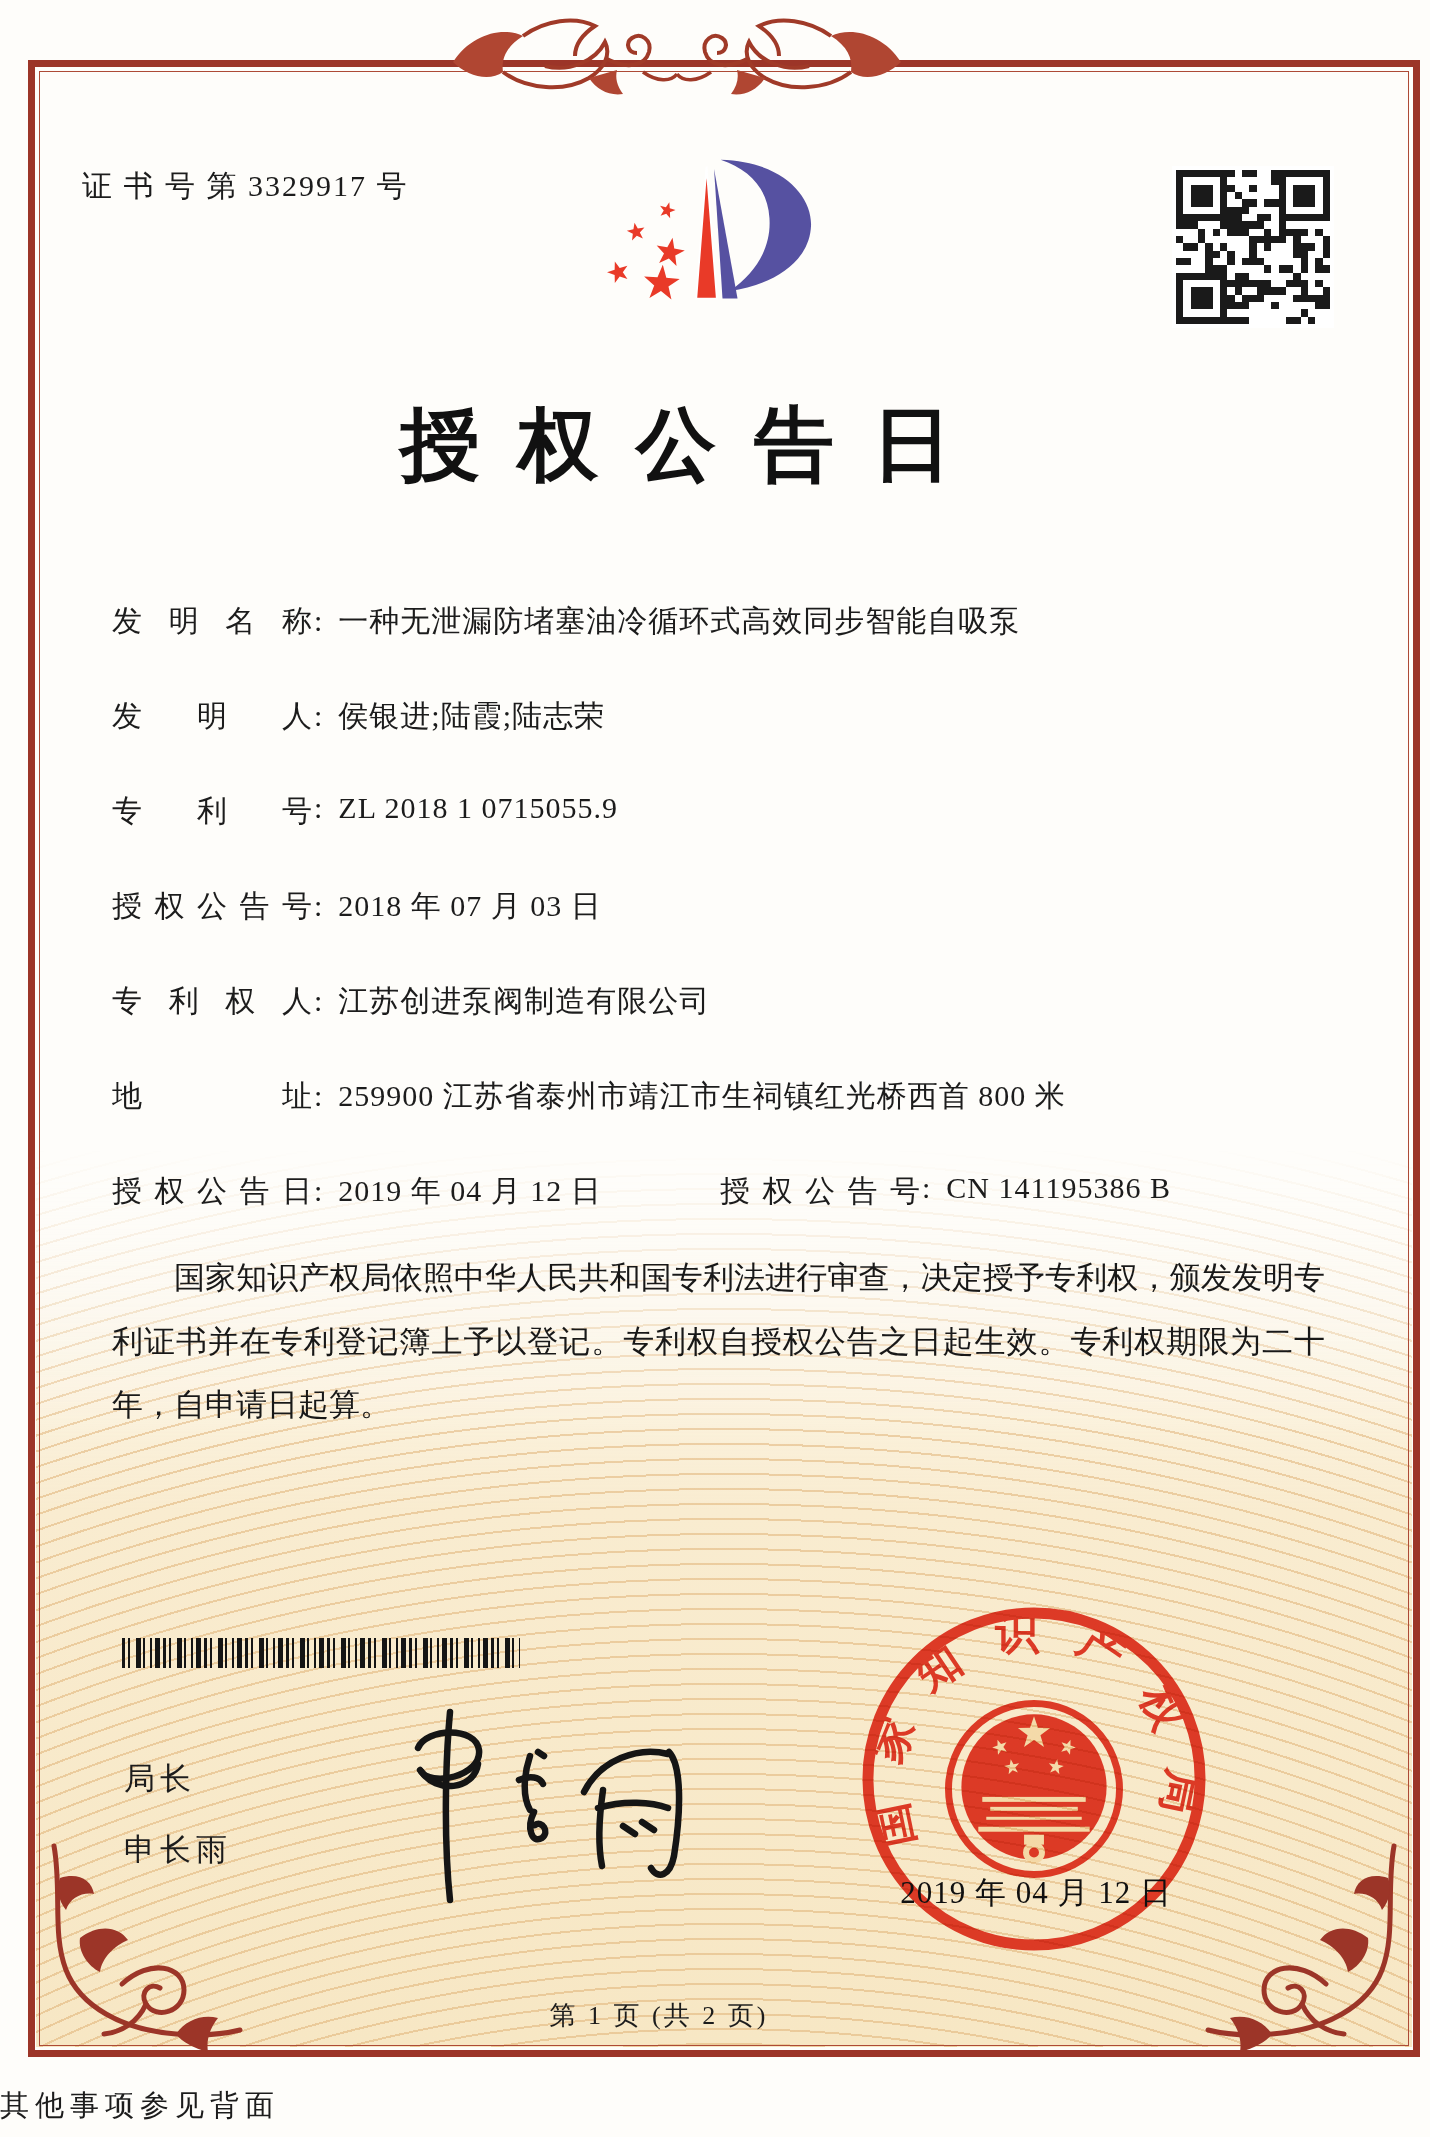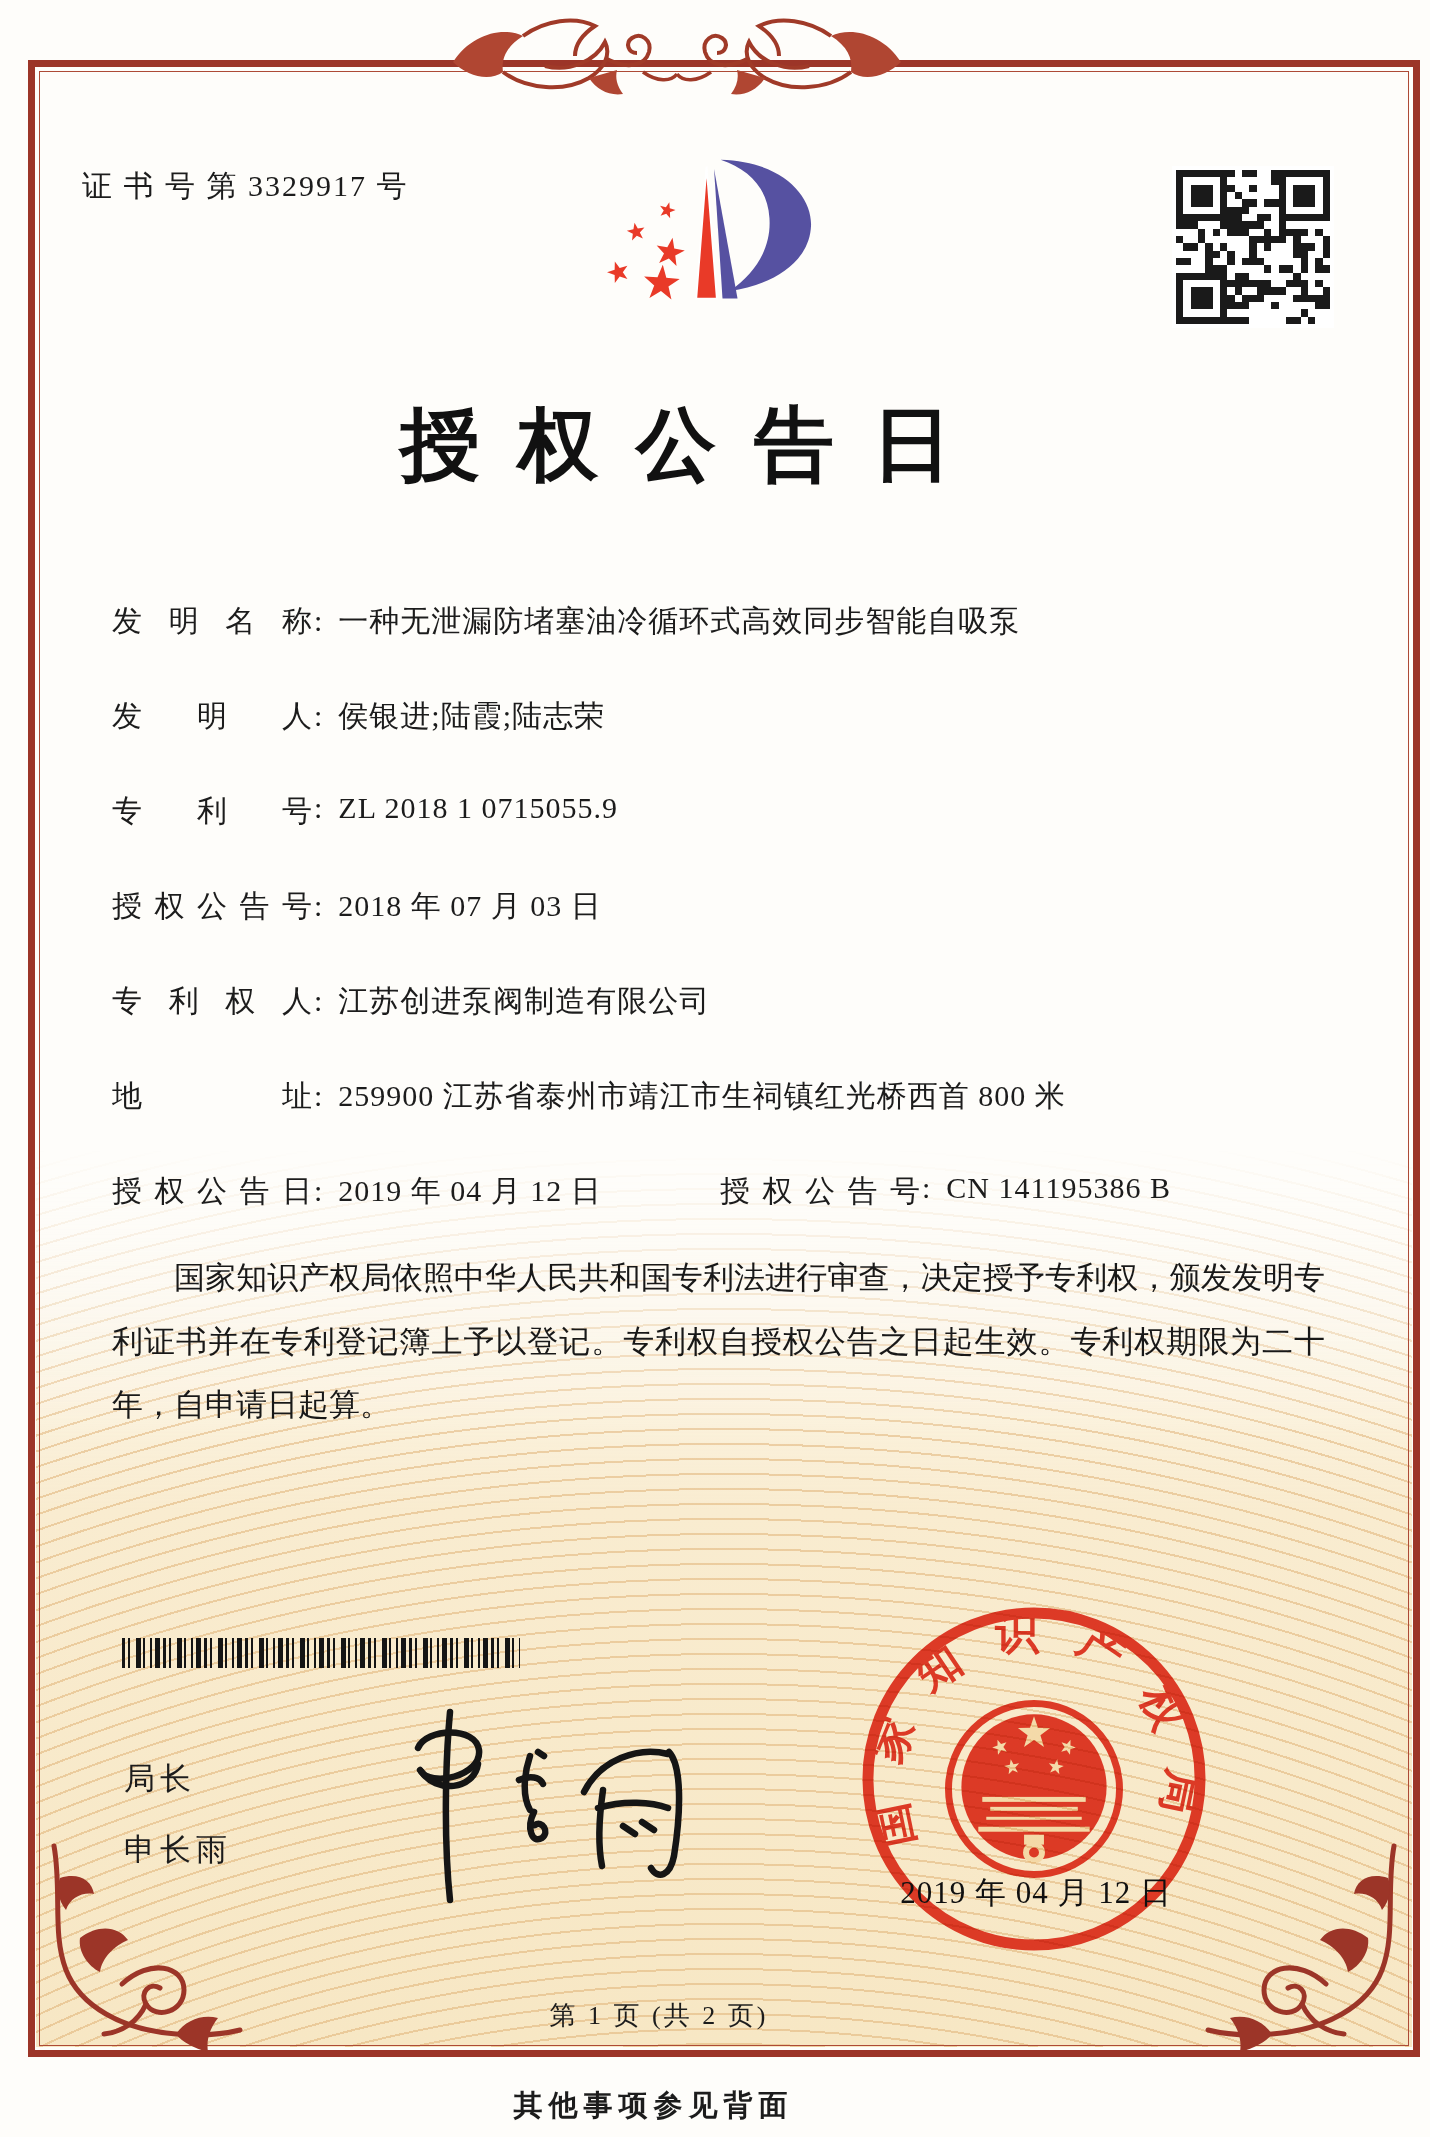--- a/index.html
+++ b/index.html
@@ -64,22 +64,22 @@
 
   
   .seal{position:absolute;left:855px;top:1600px;width:358px;height:358px;z-index:3;
         mix-blend-mode:multiply;opacity:.95;}
   .seal-date{position:absolute;left:880px;top:1872px;width:312px;z-index:4;
              text-align:center;font-size:31px;letter-spacing:1px;color:#101010;}
 
   
   .page-info{position:absolute;left:0;right:112px;top:1998px;text-align:center;z-index:2;
              font-size:26px;letter-spacing:3px;}
-  .back-note{position:absolute;left:0;right:123px;top:2086px;text-align:center;z-index:2;
-             font-size:29px;letter-spacing:6px;font-weight:bold;}
+  .back-note{position:absolute;left:0;right:123px;top:2086px;text-align:left;z-index:2;
+             font-size:29px;letter-spacing:6px;}
 </style>
 </head>
 <body>
 
 <div class="page">
 
   <div class="bg-waves"></div>
   <div class="frame"></div>
 
   <svg class="top-ornament" viewBox="0 0 460 96">

